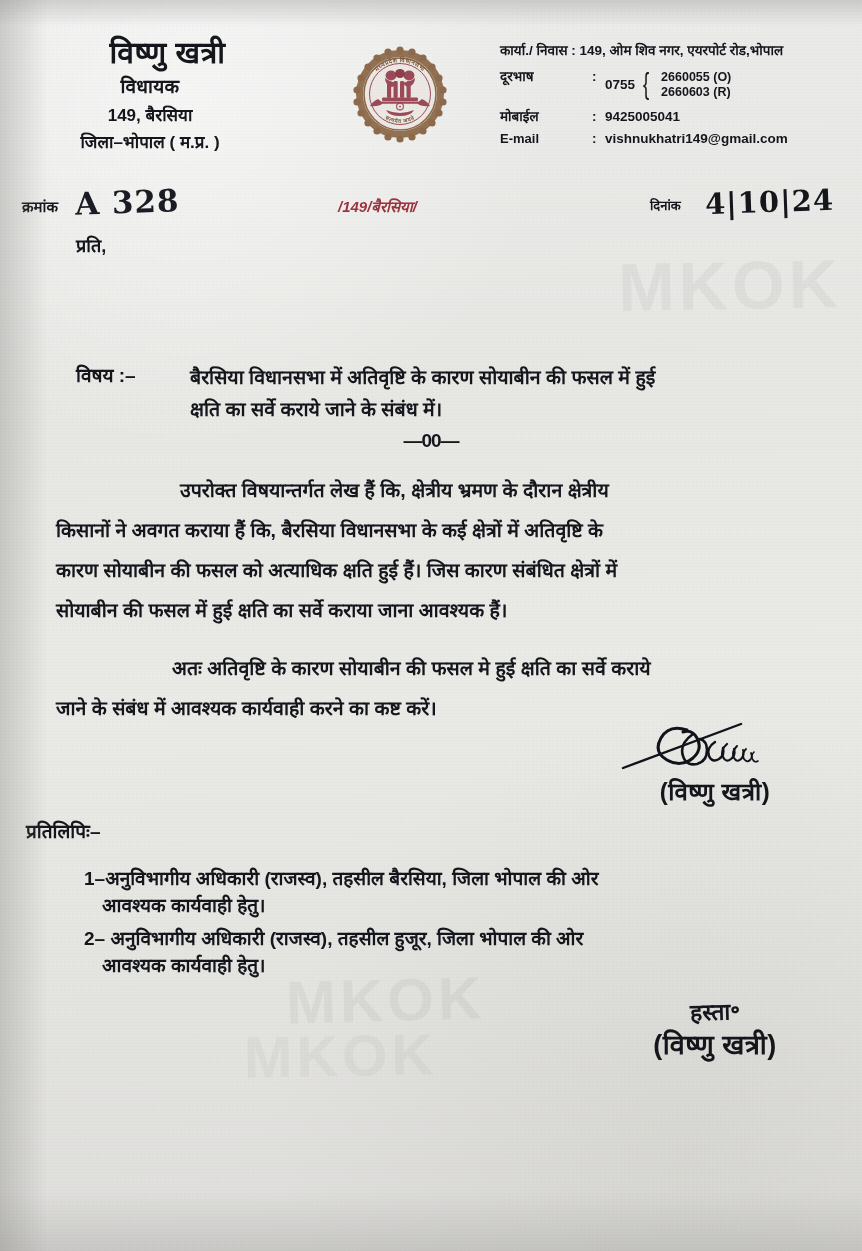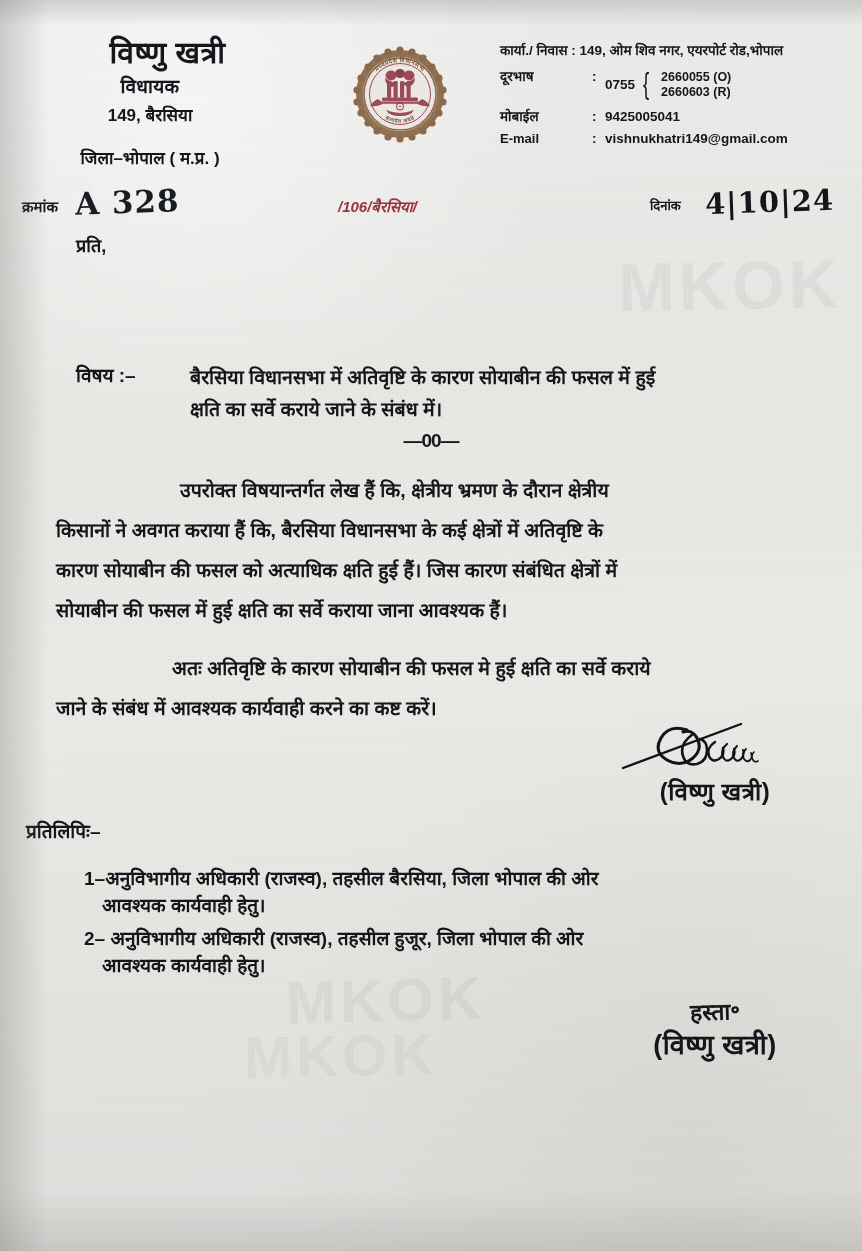--- a/index.html
+++ b/index.html
@@ -91,21 +91,21 @@
     letter-spacing: .3px;
   }
   .lh-const {
     font-size: 17px;
     font-weight: 700;
     margin-top: 4px;
   }
   .lh-dist {
     font-size: 17px;
     font-weight: 700;
-    margin-top: 20px;
+    margin-top: 4px;
   }
 
   
   .emblem-wrap {
     position: absolute;
     left: 348px; top: 6px;
     width: 104px; height: 104px;
   }
   .emblem {
     width: 104px; height: 104px;
@@ -437,21 +437,21 @@
         <span class="c-label email-label">E-mail</span>
         <span class="c-colon">:</span>
         <span class="c-val">vishnukhatri149@gmail.com</span>
       </div>
     </div>
   </div>
 
   <div class="refline">
     <span class="ref-kramank">क्रमांक</span>
     <span class="ref-number">A 328</span>
-    <span class="ref-center">/106/बैरसिया/</span>
+    <span class="ref-center">/149/बैरसिया/</span>
     <span class="ref-dinank">दिनांक</span>
     <span class="ref-date">4|10|24</span>
   </div>
 
   <div class="prati">प्रति,</div>
 
   <div class="subject">
     <span class="subj-label">विषय :–</span>
     <div class="subj-text">
       <span>बैरसिया विधानसभा में अतिवृष्टि के कारण सोयाबीन की फसल में हुई</span>

